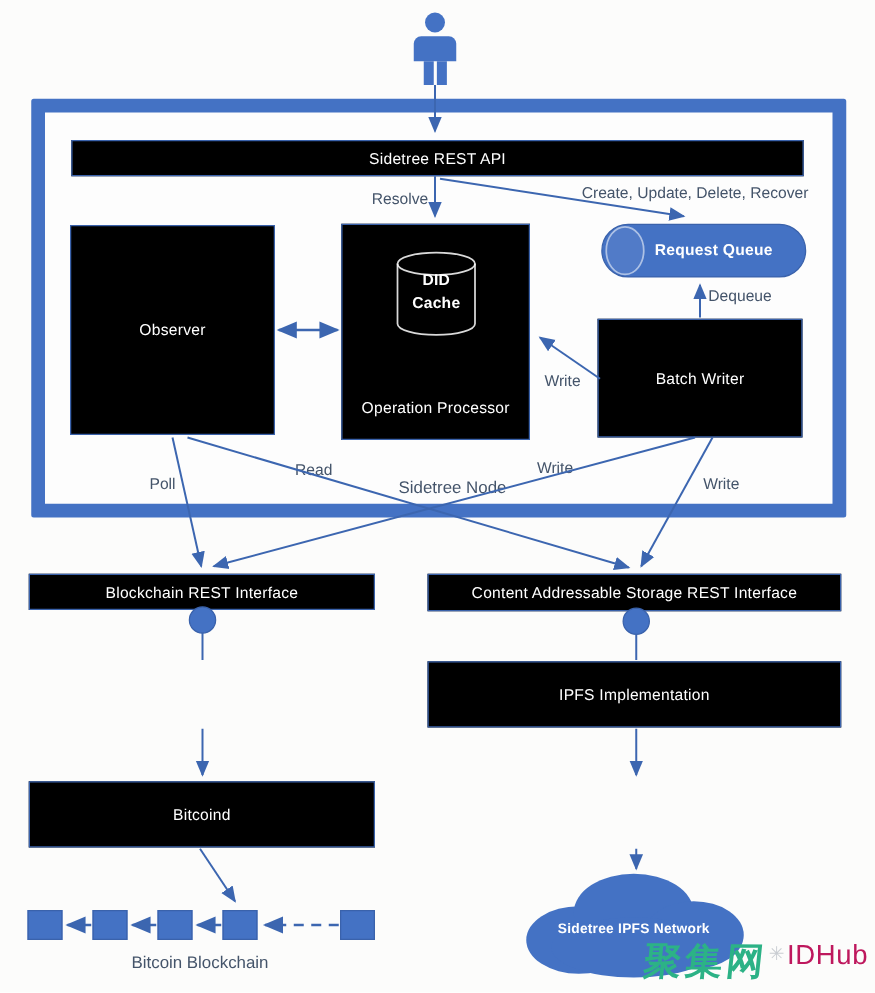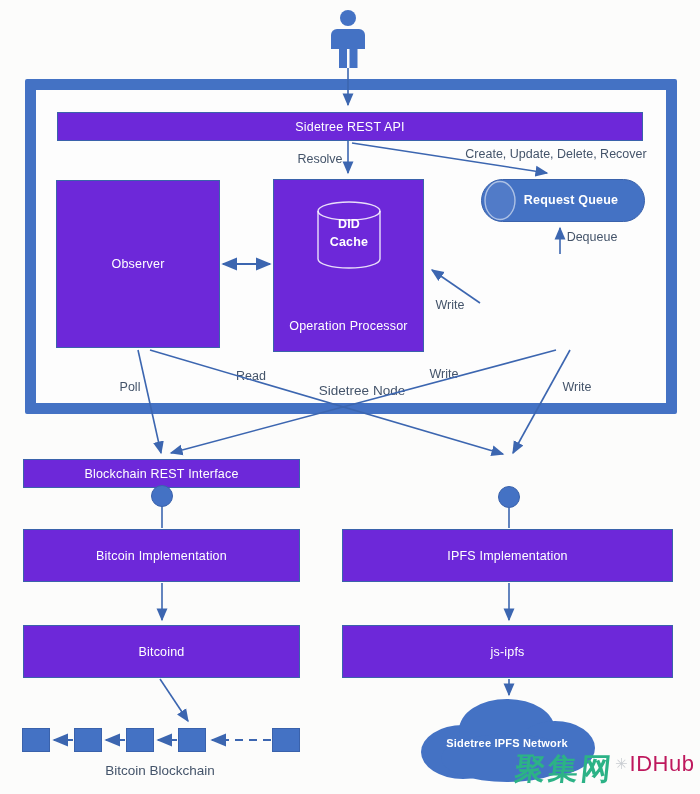--- a/index.html
+++ b/index.html
@@ -3,21 +3,21 @@
 <meta charset="utf-8">
 <style>
   html,body{margin:0;padding:0;background:#ffffff;}
   .canvas{
     position:relative;width:700px;height:794px;overflow:hidden;
     background:#fcfcfb;
     font-family:"Liberation Sans","DejaVu Sans",sans-serif;
   }
   
   .bluebox{
-    position:absolute;background:#6d28d9;border:1px solid #3a62ab;
+    position:absolute;background:#000000;border:1px solid #3a62ab;
     box-sizing:border-box;color:#ffffff;
     display:flex;align-items:center;justify-content:center;
     font-size:12.5px;letter-spacing:.2px;text-align:center;
   }
   
   .container{
     position:absolute;left:25px;top:79px;width:652px;height:335px;
     border:11px solid #4472c4;background:#fdfdfd;box-sizing:border-box;
     border-radius:2px;
   }
@@ -80,40 +80,40 @@
     <div>DID</div>
     <div>Cache</div>
   </div>
 
   <div class="queue"></div>
   <svg class="svg-overlay" style="left:481px;top:179px;" width="164" height="43" viewBox="0 0 164 43">
     <ellipse cx="19" cy="21.5" rx="15" ry="19" fill="rgba(255,255,255,0.07)" stroke="rgba(255,255,255,0.55)" stroke-width="1.4"></ellipse>
   </svg>
   <div class="node-title" style="left:503px;top:193px;width:136px;">Request Queue</div>
 
+  <div class="bluebox" style="left:478px;top:255px;width:164px;height:95px;">
+    <span>Batch Writer</span>
+  </div>
 
   <div class="edge-label" style="left:362px;top:390px;font-size:13.5px;">Sidetree Node</div>
 
   <div class="bluebox" style="left:23px;top:459px;width:277px;height:29px;">
     <span>Blockchain REST Interface</span>
   </div>
   <div class="connector-circle" style="left:151px;top:485px;"></div>
-  <div class="bluebox" style="left:23px;top:529px;width:277px;height:53px;">
-    <span>Bitcoin Implementation</span>
-  </div>
   <div class="bluebox" style="left:23px;top:625px;width:277px;height:53px;">
     <span>Bitcoind</span>
   </div>
 
+  <div class="bluebox" style="left:342px;top:459px;width:331px;height:30px;">
+    <span>Content Addressable Storage REST Interface</span>
+  </div>
   <div class="connector-circle" style="left:498px;top:486px;"></div>
   <div class="bluebox" style="left:342px;top:529px;width:331px;height:53px;">
     <span>IPFS Implementation</span>
-  </div>
-  <div class="bluebox" style="left:342px;top:625px;width:331px;height:53px;">
-    <span>js-ipfs</span>
   </div>
 
   <div class="chain-square" style="left:22px;top:728px;"></div>
   <div class="chain-square" style="left:74px;top:728px;"></div>
   <div class="chain-square" style="left:126px;top:728px;"></div>
   <div class="chain-square" style="left:178px;top:728px;"></div>
   <div class="chain-square" style="left:272px;top:728px;"></div>
   <div class="edge-label" style="left:160px;top:770px;font-size:13.5px;">Bitcoin Blockchain</div>
 
   <svg class="svg-overlay" style="left:415px;top:696px;" width="185" height="92" viewBox="0 0 185 92">

